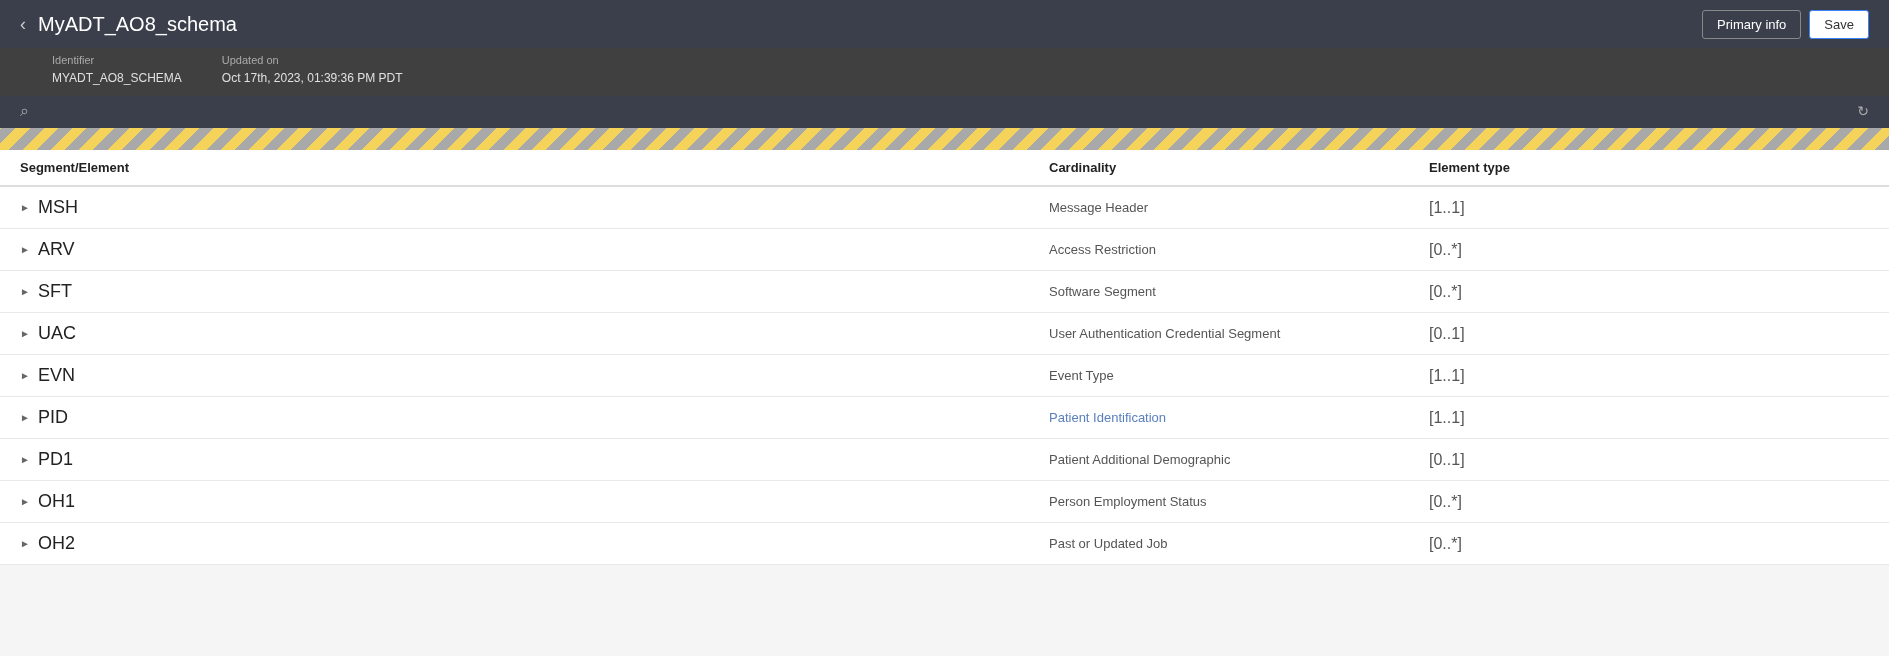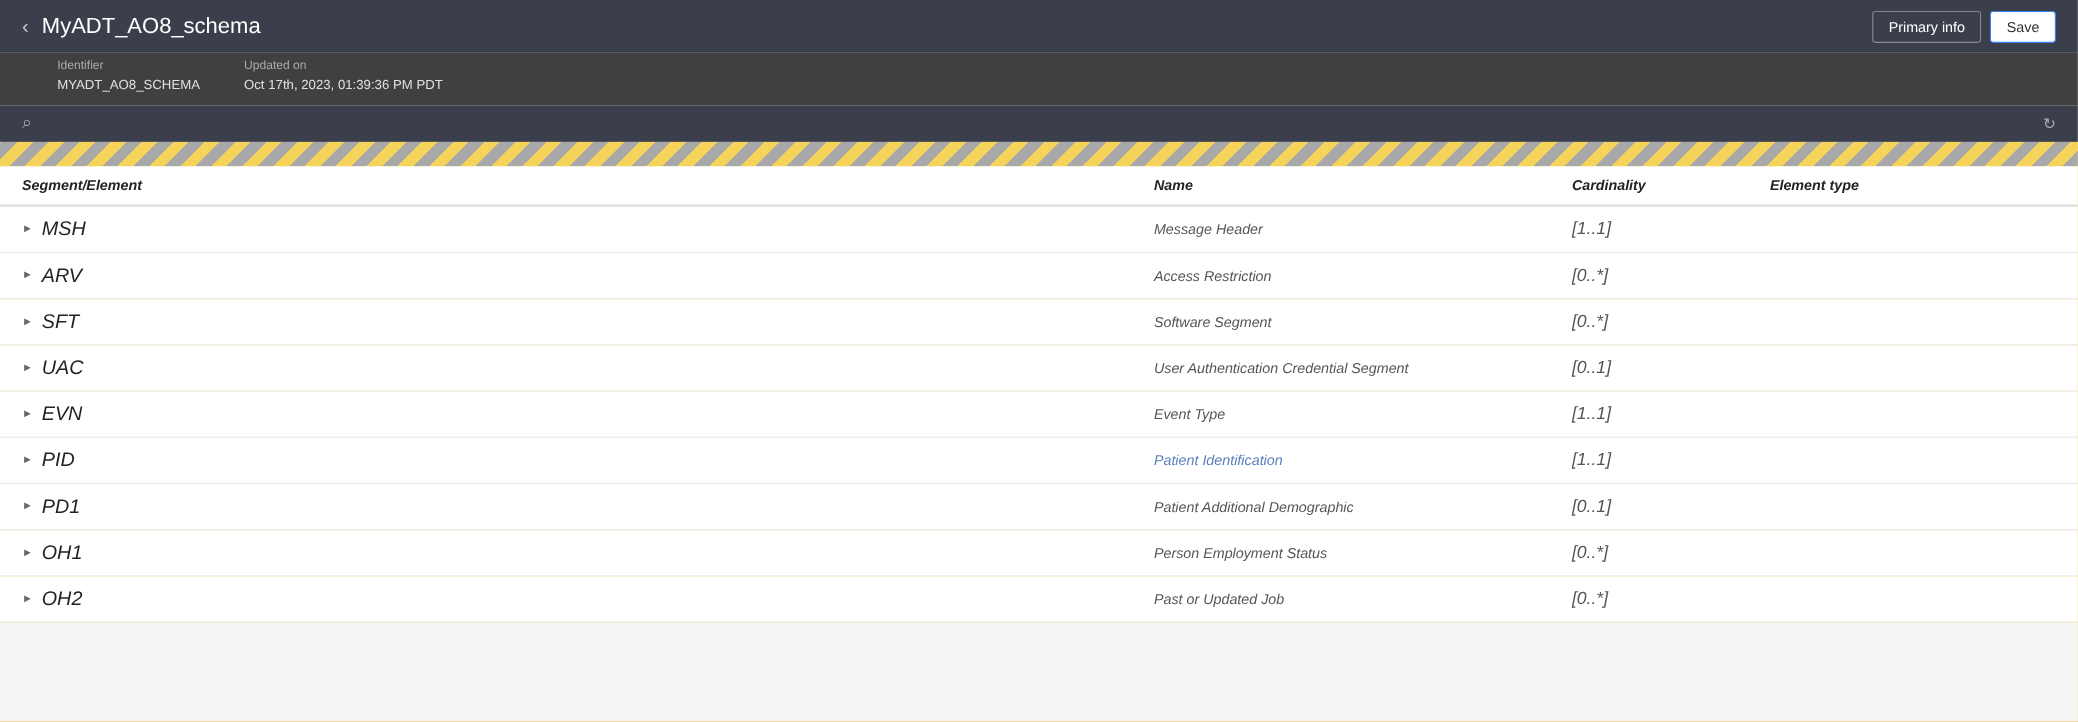--- a/index.html
+++ b/index.html
@@ -100,22 +100,21 @@
         #888 0px, #888 10px,
         #f5c518 10px, #f5c518 20px,
         #888 20px, #888 30px,
         #f5c518 30px, #f5c518 40px
       );
       opacity: 0.7;
     }
 
     
     .table-container {
-      background: #eab308;
-      font-style: italic;
+      background: #5eead4;
     }
 
     
     .table-header {
       display: grid;
       grid-template-columns: 1fr 380px 180px 260px;
       padding: 10px 20px;
       background: #fff;
       border-bottom: 2px solid #ddd;
     }
@@ -194,21 +193,20 @@
   <span class="search-icon-wrap">⌕</span>
   <span class="refresh-icon-wrap">↻</span>
 </div>
 
 <div class="construction-banner"></div>
 
 <div class="table-container">
 
   <div class="table-header">
     <div class="col-header">Segment/Element</div>
-    <div class="col-header">Name</div>
     <div class="col-header">Cardinality</div>
     <div class="col-header">Element type</div>
   </div>
 
   <div id="table-body">
       <div class="table-row">
     <div class="segment-cell">
       <span class="expand-arrow">►</span>
       <span class="segment-name">MSH</span>
     </div>

